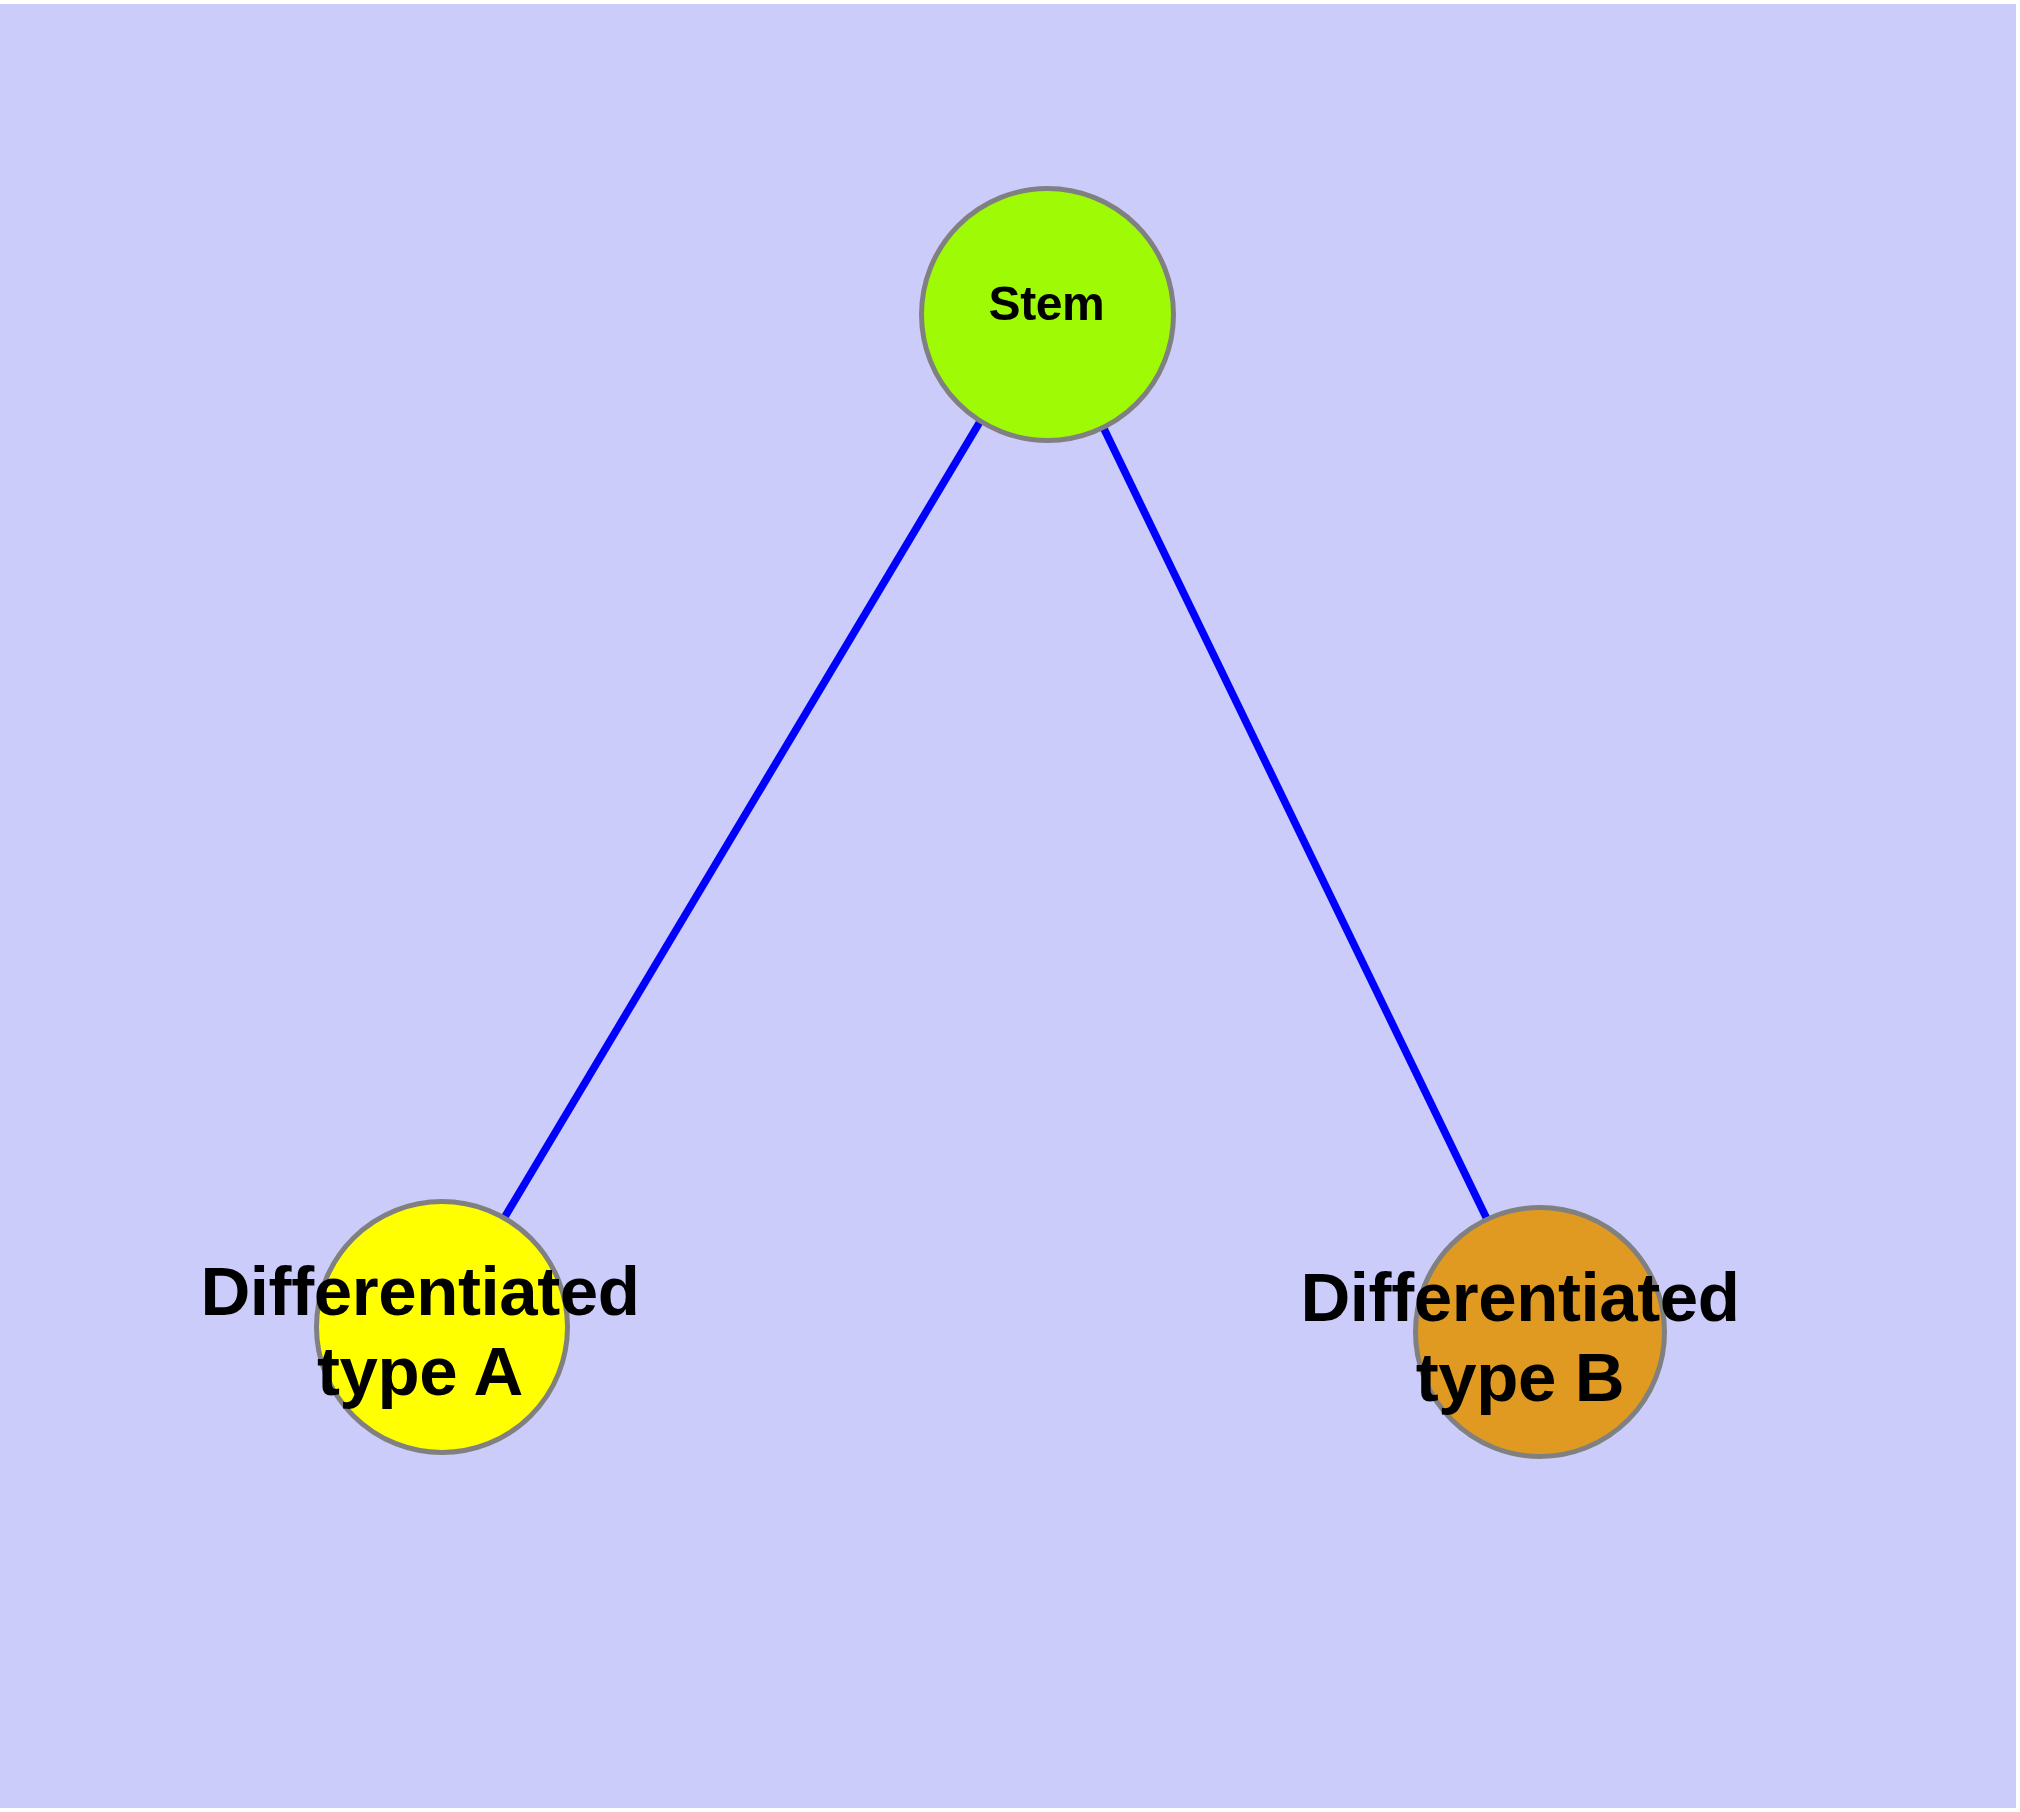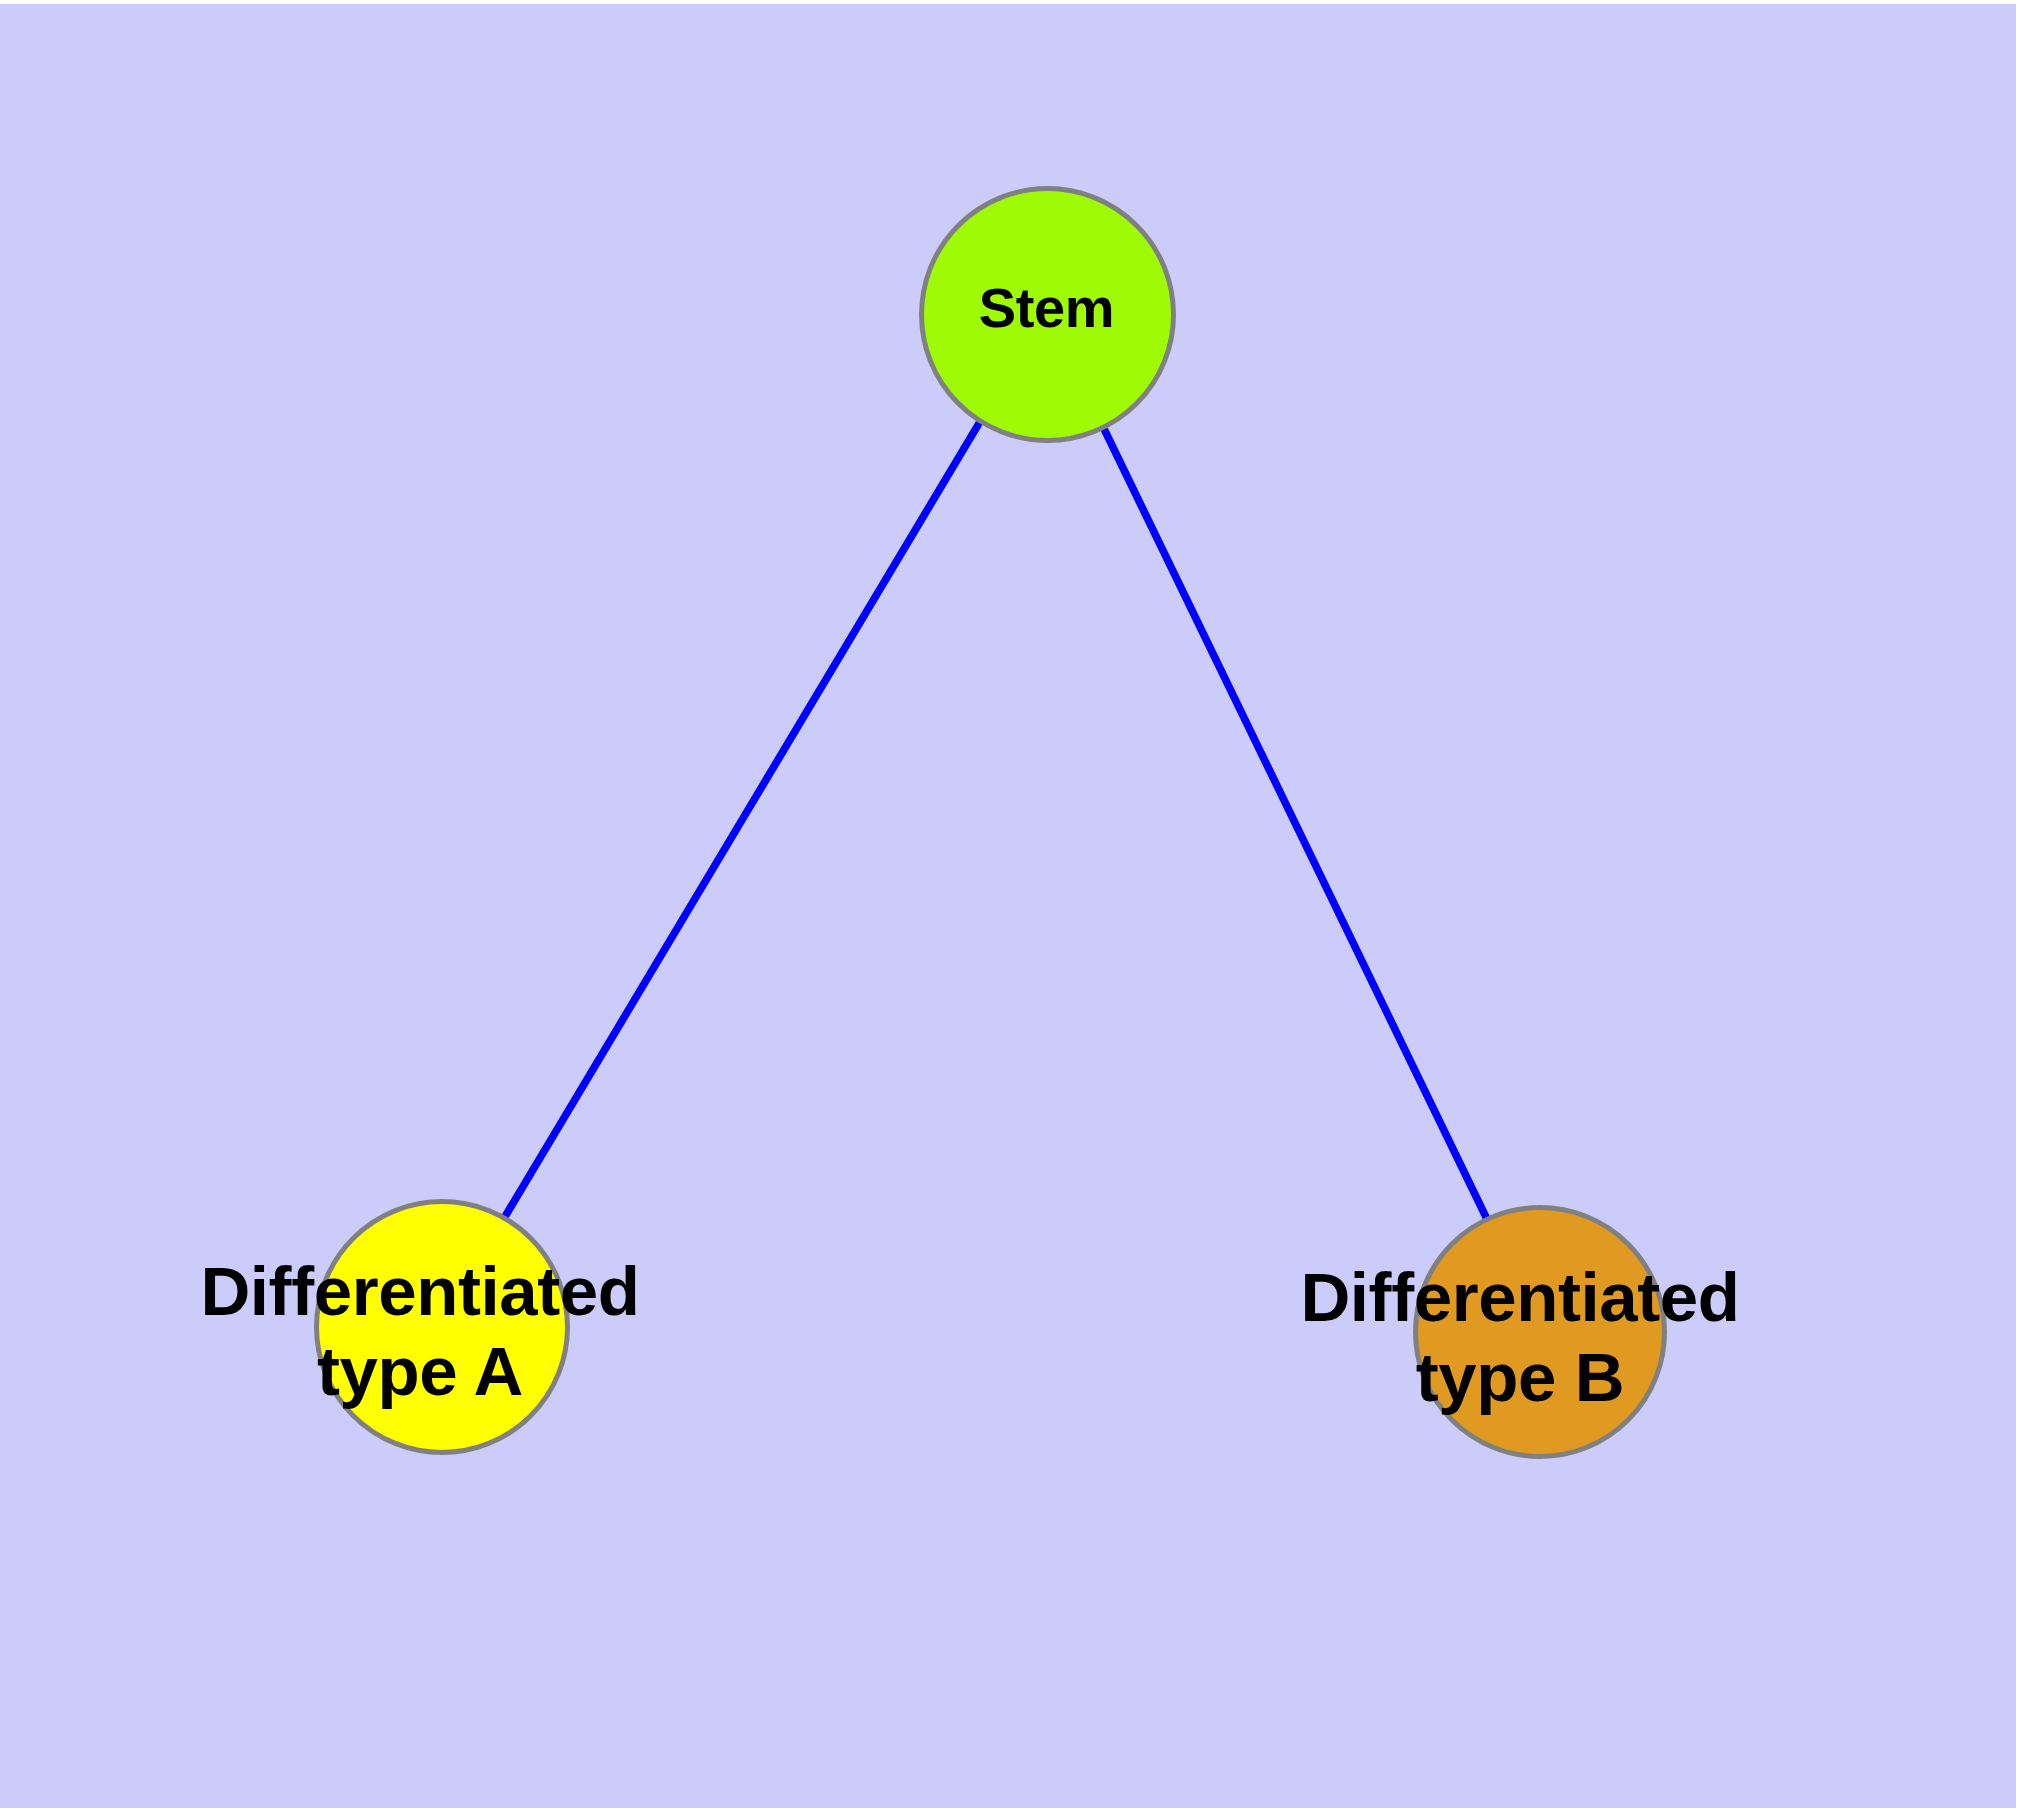--- a/index.html
+++ b/index.html
@@ -55,21 +55,21 @@
     left: 919px;
     top: 182px;
     width: 257px;
     height: 257px;
     background: #9efb05;
   }
   #stem-label {
     left: 792px;
     top: 272px;
     width: 509px;
-    font-size: 56px;
+    font-size: 48px;
   }
   #type-a-node {
     left: 314px;
     top: 1195px;
     width: 256px;
     height: 256px;
     background: #ffff00;
   }
   #type-a-label {
     left: 81px;

